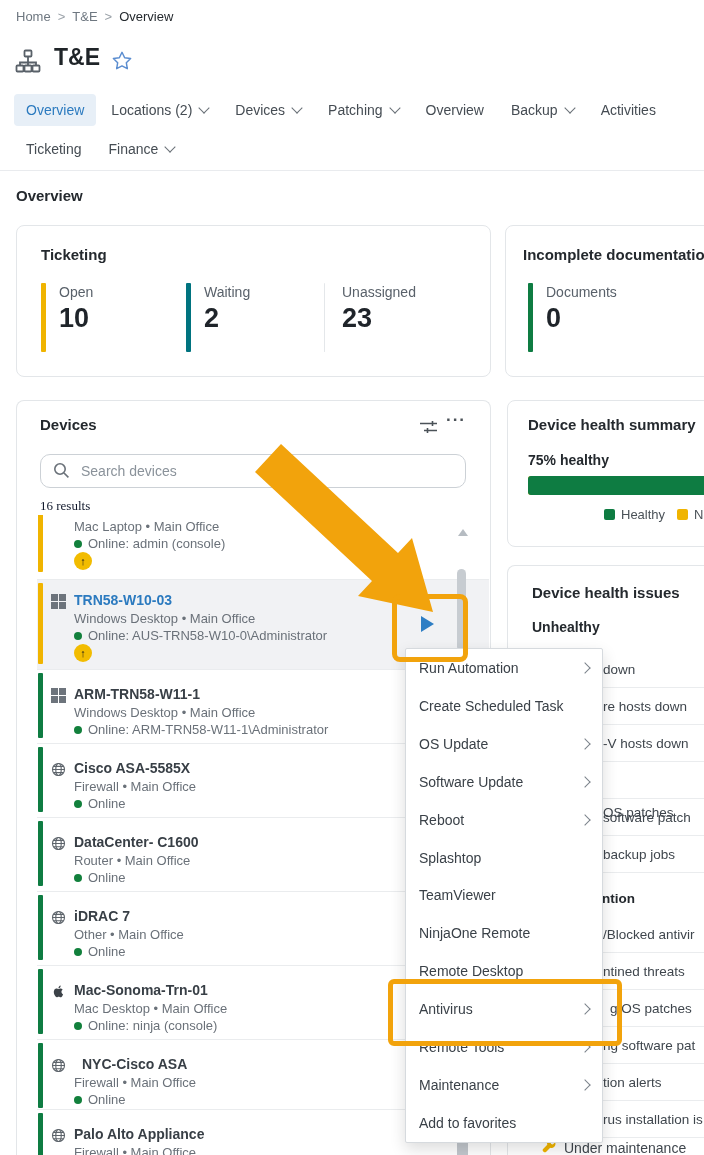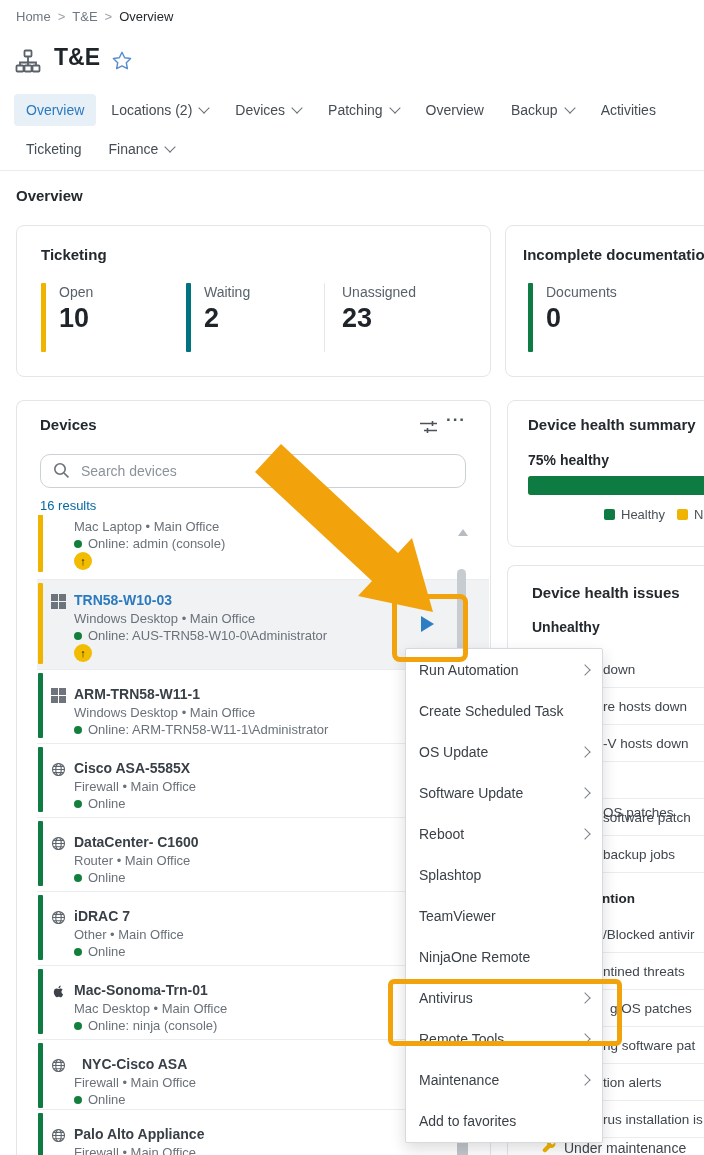--- a/index.html
+++ b/index.html
@@ -37,21 +37,21 @@
   .stat-value{position:absolute;left:18px;top:21px;font-size:27px;font-weight:600;color:#1f242a;}
   
   #devices-card{left:16px;top:400px;width:473px;height:756px;border-bottom:none;border-bottom-left-radius:0;border-bottom-right-radius:0;}
   #devices-title{left:23px;top:15px;}
   #filter-icon{left:402px;top:18px;cursor:pointer;}
   #more-icon{left:429px;top:9px;font-size:17px;font-weight:700;letter-spacing:1px;color:#4b5258;cursor:pointer;}
   #search-wrap{left:23px;top:53px;width:426px;height:34px;}
   #search-wrap input{width:100%;height:100%;box-sizing:border-box;border:1px solid #ccd1d6;border-radius:10px;padding:0 10px 0 40px;font-size:14px;color:#15803d;font-family:"Liberation Sans",sans-serif;outline:none;}
   #search-wrap input::placeholder{color:#8a929a;}
   #search-icon{position:absolute;left:13px;top:8px;}
-  #results-count{left:23px;top:97px;font-size:13px;color:#0369a1;}
+  #results-count{left:23px;top:97px;font-size:13px;color:#0f172a;font-family:Liberation Serif, serif;}
   #device-list{left:0;top:114px;width:473px;height:642px;overflow:hidden;}
   .device-row{position:absolute;left:20px;width:452px;cursor:pointer;}
   .device-row.bordered{border-top:1px solid #eaecee;}
   .device-row.selected{background:#f1f2f4;}
   .row-bar{position:absolute;left:1px;width:5px;border-radius:1px;}
   .row-icon{position:absolute;left:14px;width:15px;height:15px;}
   .row-name{position:absolute;left:37px;font-size:14px;font-weight:600;color:#383f46;white-space:nowrap;}
   .row-name.link{color:#2b7abf;}
   .row-sub{position:absolute;left:37px;font-size:13px;color:#6a7179;white-space:nowrap;}
   .row-status{display:flex;align-items:center;gap:6px;}
@@ -407,20 +407,23 @@
       <div class="menu-item">
         <span class="mlabel">Splashtop</span>
       </div>
       <div class="menu-item">
         <span class="mlabel">TeamViewer</span>
       </div>
       <div class="menu-item">
         <span class="mlabel">NinjaOne Remote</span>
       </div>
       <div class="menu-item">
+        <span class="mlabel">Remote Desktop</span>
+      </div>
+      <div class="menu-item">
         <span class="mlabel">Antivirus</span>
         <span class="menu-chev"></span>
       </div>
       <div class="menu-item">
         <span class="mlabel">Remote Tools</span>
         <span class="menu-chev"></span>
       </div>
       <div class="menu-item">
         <span class="mlabel">Maintenance</span>
         <span class="menu-chev"></span>

